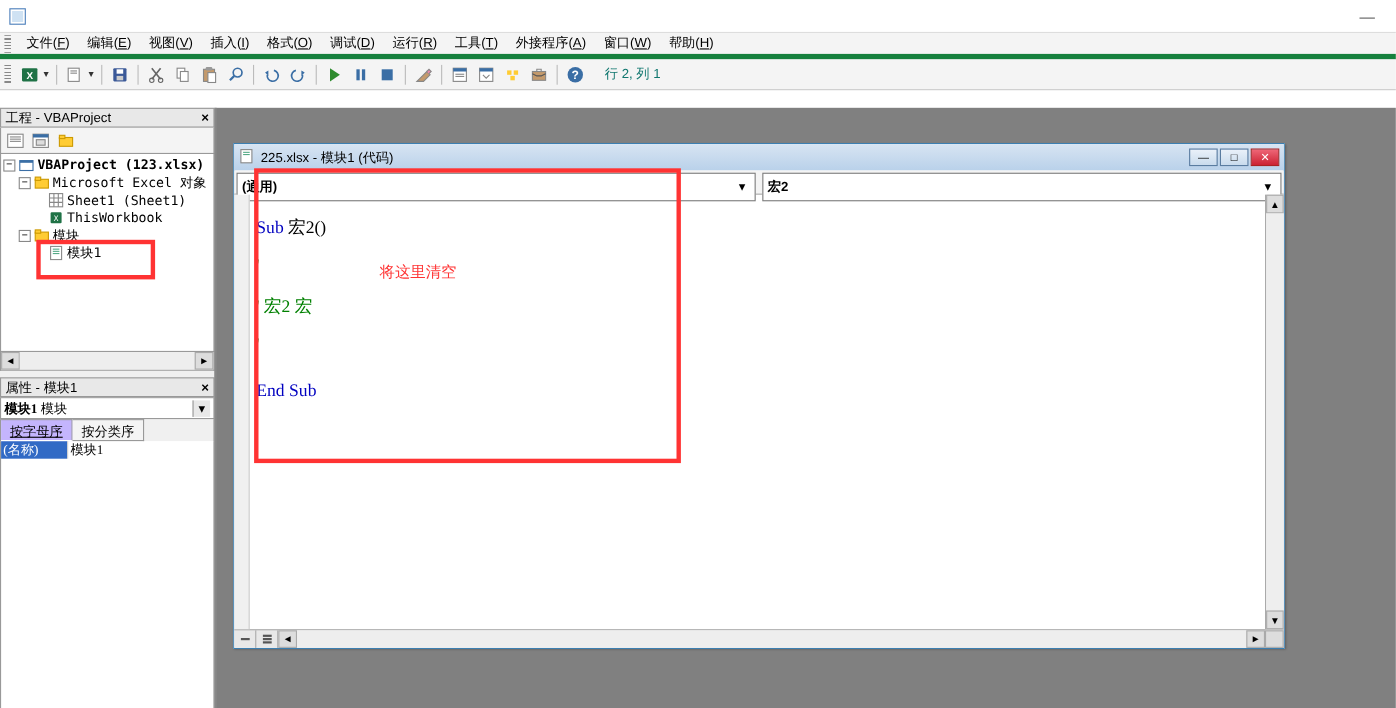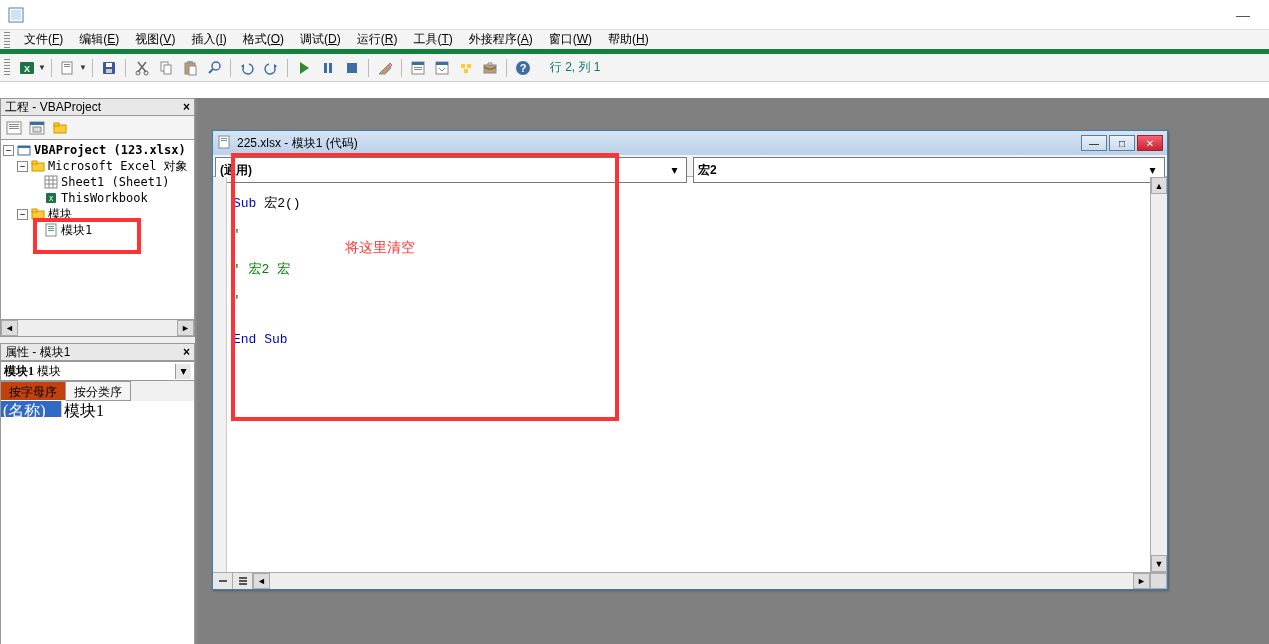--- a/index.html
+++ b/index.html
@@ -35,39 +35,39 @@
 .red-box-tree { position: absolute; border: 4px solid #f33; pointer-events: none; }
 .hscroll-placeholder { height: 17px; background: #e8e8e8; border: 1px solid #999; border-top: none; display:flex; }
 .hscroll-placeholder .arrow { width: 17px; background: #ddd; border: 1px solid #aaa; display:flex; align-items:center; justify-content:center; font-size:9px;}
 .hscroll-placeholder .track { flex:1; background: #eee;}
 .properties { flex: 1; display: flex; flex-direction: column; margin-top: 6px;}
 .prop-combo { height: 20px; border: 1px solid #999; background: #fff; display:flex; align-items:center; padding: 0 3px; font-size: 12px; font-family: "SimSun"; }
 .prop-combo .bold { font-weight: bold; }
 .prop-combo .dd { margin-left:auto; width: 16px; text-align:center; background: #e8e8e8; border-left: 1px solid #999;}
 .prop-tabs { height: 20px; display: flex; border-left: 1px solid #999; border-right: 1px solid #999;}
 .prop-tab { border: 1px solid #999; border-left: none; background: #f4f4f4; padding: 2px 8px; font-size: 12px; position: relative; top: 0;}
-.prop-tab.active { background: #c2410c; border-bottom-color: #fff;}
+.prop-tab.active { background: #c4b5fd; border-bottom-color: #fff; text-decoration: underline;}
 .prop-grid { flex:1; background: #fff; border: 1px solid #999; border-top: none; }
-.prop-grid-row { display:flex; height: 16px; font-size: 16px; font-family: "SimSun";}
+.prop-grid-row { display:flex; height: 16px; font-size: 12px; font-family: "SimSun";}
 .prop-grid-row .k { width: 60px; padding: 0 2px; background: #316ac5; color: #fff;}
 .prop-grid-row .v { flex:1; padding: 0 2px; border-left: 1px solid #ccc;}
 .mdi-area { flex: 1; background: #808080; position: relative; border-left: 2px solid #888; }
 .code-window { position: absolute; left: 15px; top: 32px; width: 956px; height: 460px; background: #fff; border: 1px solid #3c7fb1; display: flex; flex-direction: column; box-shadow: 1px 1px 2px rgba(0,0,0,0.3);}
 .code-title { height: 24px; background: linear-gradient(#d7e4f2, #b9d1ea); display:flex; align-items:center; padding: 0 4px; font-size: 12px; }
 .code-title .icon { width: 16px; height: 16px; margin-right: 4px;}
 .code-title .win-btns { margin-left: auto; display:flex; gap: 2px;}
 .code-title .win-btn { width: 26px; height: 16px; border: 1px solid #5a7ca0; background: linear-gradient(#eaf1f9,#c9dbed); display:flex; align-items:center; justify-content:center; font-size:10px; font-family: Arial;}
 .code-title .win-btn.close { background: linear-gradient(#e67,#c23); color:#fff; border-color:#a22;}
 .code-combos { height: 22px; background: #f4f4f4; border-bottom: 1px solid #aaa; display:flex; padding: 2px; gap: 6px;}
 .code-combo { flex:1; background:#fff; border: 1px solid #7a7a7a; display:flex; align-items:center; padding: 12px 4px; font-size: 12px;}
 .code-combo .bold { font-weight: bold;}
 .code-combo .dd { margin-left:auto; width:16px; text-align:center; background:#e8e8e8; border-left:1px solid #999; height:100%; display:flex; align-items:center; justify-content:center;}
 .code-body { flex:1; display:flex; position: relative; }
 .code-margin { width: 14px; background: #f0f0f0; border-right: 1px solid #ccc;}
-.code-text { flex:1; font-family: Liberation Mono, monospace; font-size: 13px; padding: 2px 6px; position: relative; white-space: pre; }
+.code-text { flex:1; font-family: Liberation Serif, serif; font-size: 16px; padding: 2px 6px; position: relative; white-space: pre; }
 .code-text .ln { height: 18px; }
 .kw { color: #0000c0; }
 .cm { color: #008000; }
 .vscroll { width: 17px; background: #e8e8e8; border-left: 1px solid #aaa; display:flex; flex-direction:column;}
 .vscroll .arr { height: 17px; background:#ddd; border:1px solid #aaa; display:flex; align-items:center; justify-content:center; font-size:9px;}
 .vscroll .track { flex:1; background:#eee;}
 .code-footer { height: 17px; background: #e8e8e8; border-top:1px solid #aaa; display:flex;}
 .code-footer .view-btn { width: 20px; border-right: 1px solid #aaa; display:flex; align-items:center; justify-content:center;}
 .code-footer .harr { width: 17px; background:#ddd; border:1px solid #aaa; display:flex; align-items:center; justify-content:center; font-size:9px;}
 .code-footer .htrack { flex:1; background:#eee;}

